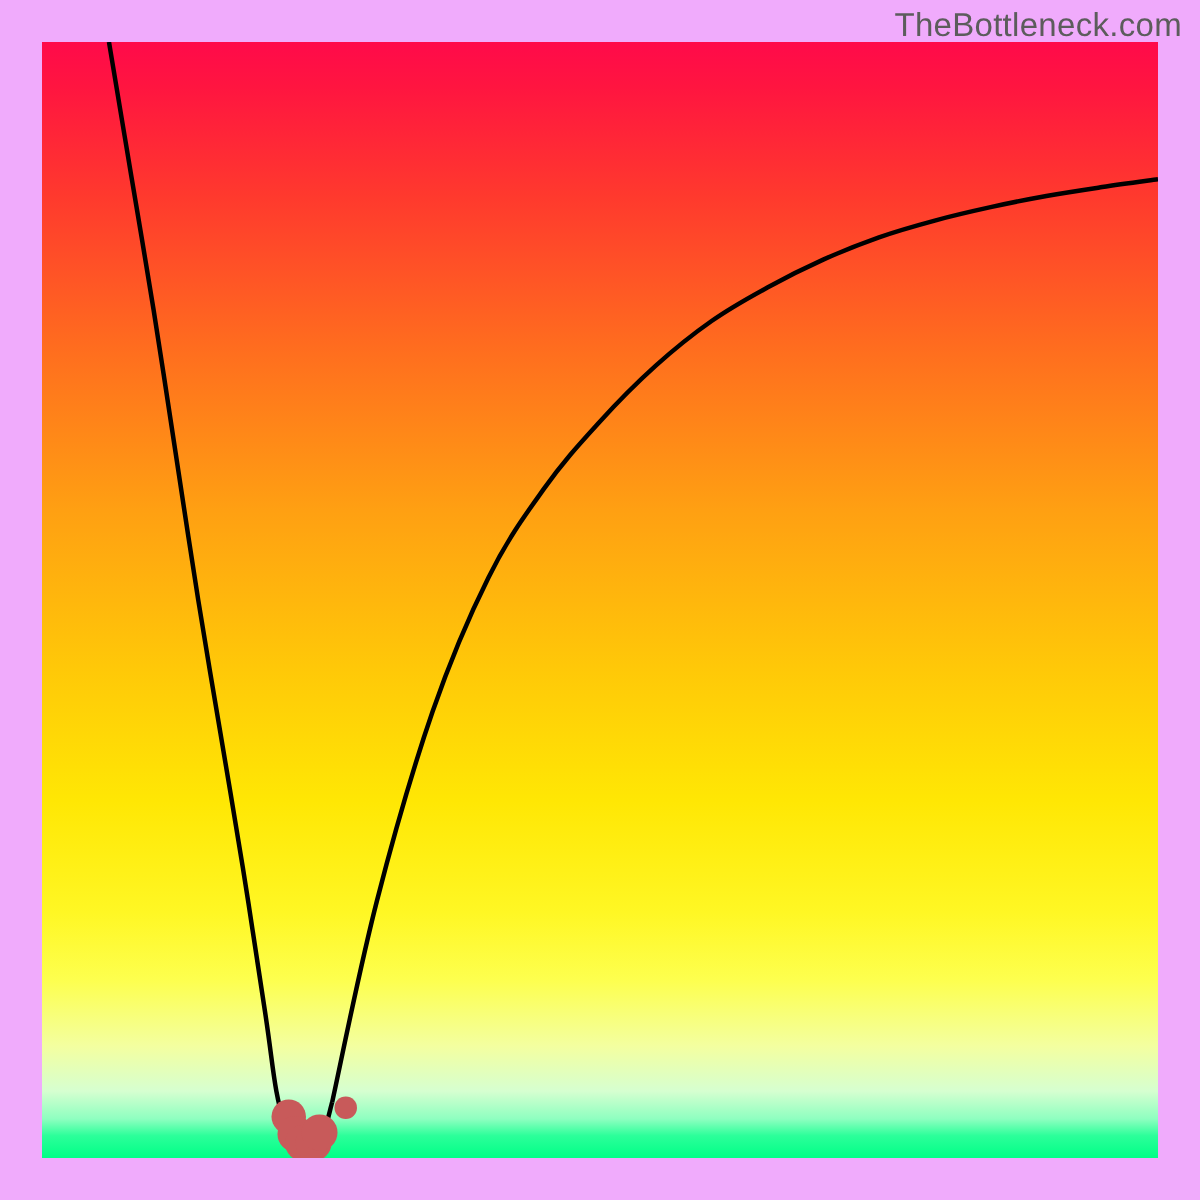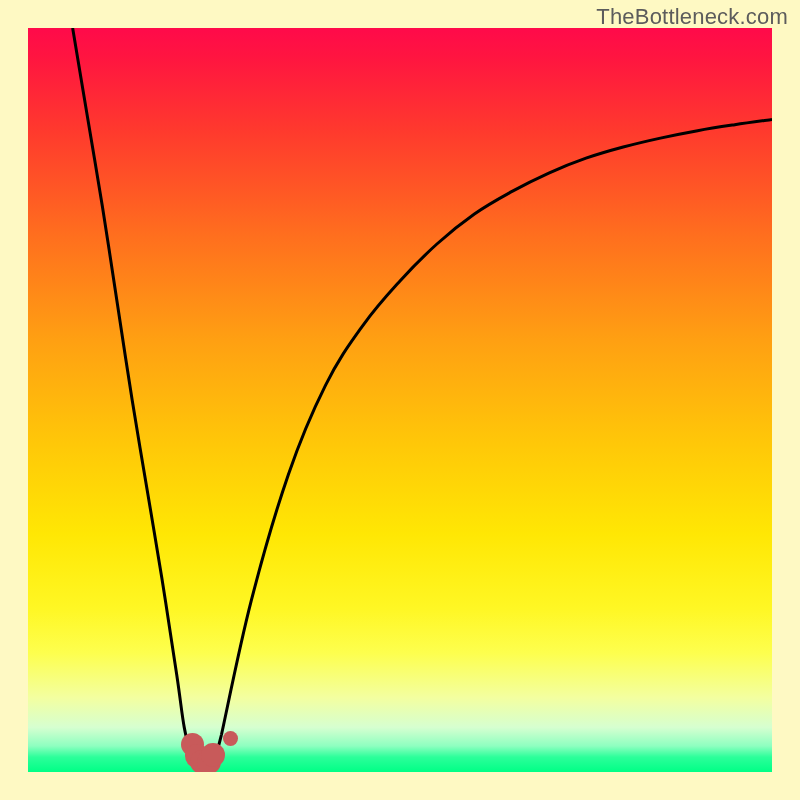--- a/index.html
+++ b/index.html
@@ -7,21 +7,21 @@
     padding: 0;
     width: 800px;
     height: 800px;
     background: #000;
     overflow: hidden;
     font-family: Arial, Helvetica, sans-serif;
   }
   .frame {
     position: absolute;
     inset: 0;
-    background: #fef9c3;
+    background: #f0abfc;
   }
   .plot {
     position: absolute;
     left: 28px;
     top: 28px;
     width: 744px;
     height: 744px;
     overflow: hidden;
   }
   .gradient {

